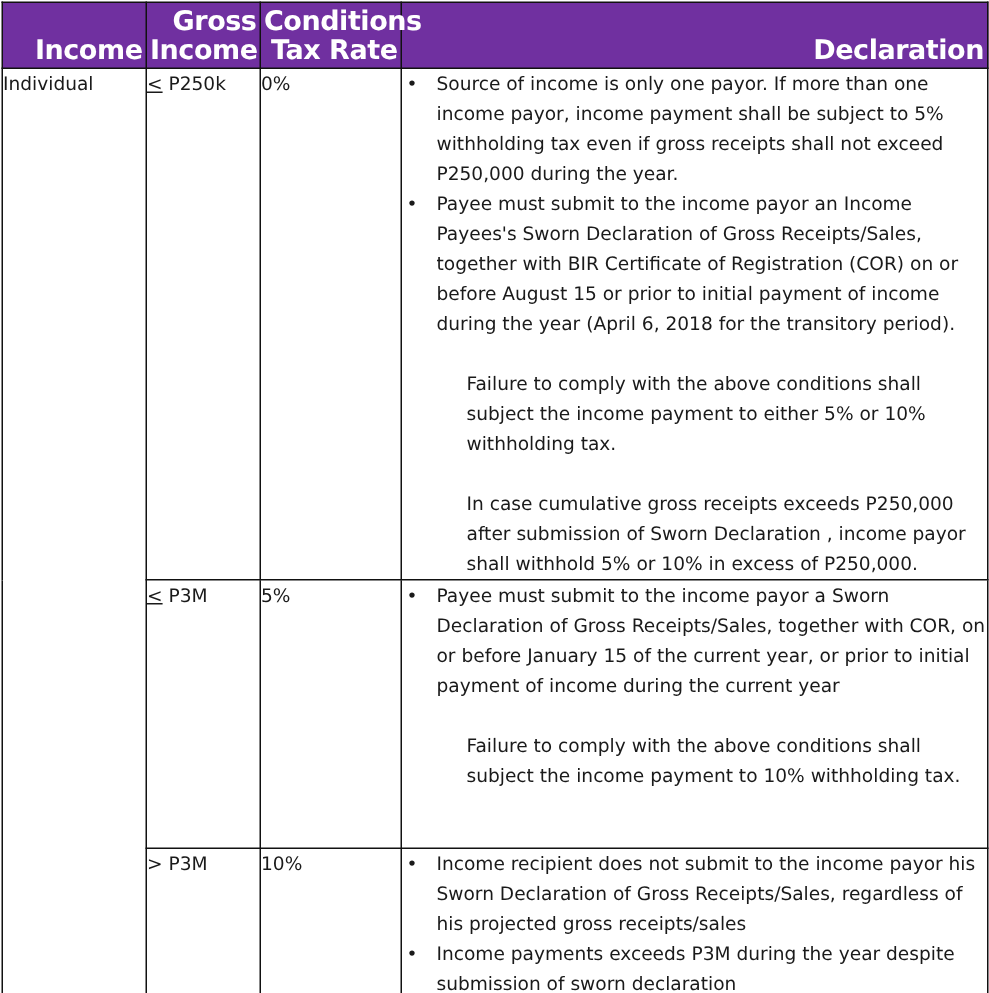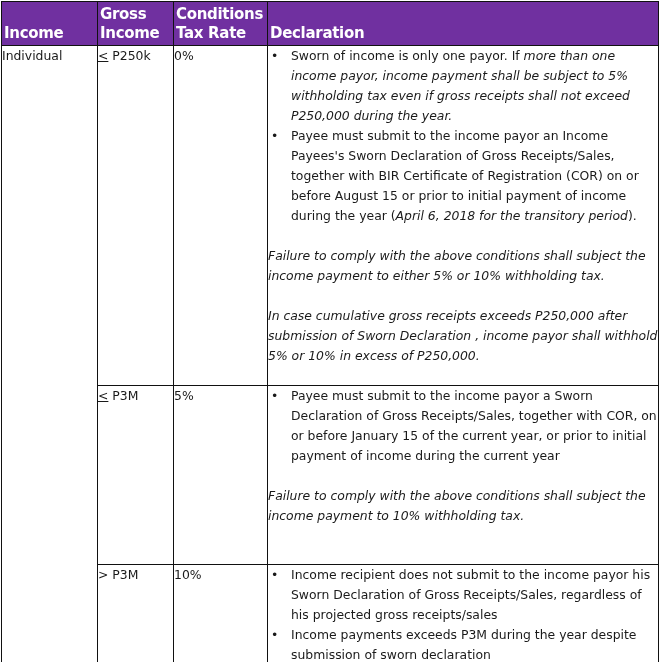--- a/index.html
+++ b/index.html
@@ -1,28 +1,28 @@
 <!DOCTYPE html>
 <html><head>
 <meta charset="utf-8">
 <style>
   html, body { margin: 0; padding: 0; background: #ffffff; }
   body { width: 659px; height: 662px; overflow: hidden; font-family: "DejaVu Sans", sans-serif; color: #1a1a1a; }
   .tbl { position: absolute; left: 1px; top: 1px; width: 657px; border-collapse: collapse; table-layout: fixed; font-size: 12.4px; line-height: 20px; }
   .tbl th, .tbl td { border: 1px solid #111; vertical-align: top; padding: 0; }
-  .tbl thead th { background: #7030a0; color: #ffffff; font-weight: bold; font-size: 15px; line-height: 19px; vertical-align: bottom; text-align: left; padding: 2px 2px 2px 2px; height: 39px; letter-spacing: -0.3px; }
+  .tbl thead th { background: #7030a0; color: #ffffff; font-weight: bold; font-size: 18px; line-height: 19px; vertical-align: bottom; text-align: right; padding: 2px 2px 2px 2px; height: 39px; letter-spacing: -0.3px; }
   col.c1 { width: 96px; } col.c2 { width: 76px; } col.c3 { width: 94px; } col.c4 { width: 391px; }
   .payee { padding: 2px 4px 0 9px; text-align: left; }
   .gross, .rate { text-align: left; padding-top: 2px; }
   .cond { padding: 1px 6px 2px 10px; }
   .bl { margin: 0; padding: 0; list-style: none; }
   .bl li { position: relative; padding-left: 23px; }
   .bl li .dot { position: absolute; left: 3px; top: 0; }
-  .note { font-style: italic; margin-top: 20px; }
-  .it { font-style: italic; }
+  .note { margin-top: 20px; margin-left: 43px; }
+  .it { }
   .le { text-decoration: underline; }
   .r1 td { height: 339px; } .r2 td { height: 178px; } .r3 td { height: 120px; }
 </style>
 </head>
 <body>
 
 <table class="tbl">
   <colgroup>
       <col class="c1">
       <col class="c2">
@@ -37,21 +37,21 @@
       <th>Declaration</th>
     </tr>
   </thead>
   <tbody>
     <tr class="r1">
       <td class="payee" rowspan="3">Individual</td>
       <td class="gross"><span class="le">&lt;</span><span> P250k</span></td>
       <td class="rate">0%</td>
       <td class="cond">
         <ul class="bl">
-          <li><span class="dot">•</span><span>Sworn of income is only one payor.  If </span><span class="it">more than one income payor, income payment shall be subject to 5% withholding tax even if gross receipts shall not exceed P250,000 during the year.</span></li>
+          <li><span class="dot">•</span><span>Source of income is only one payor.  If </span><span class="it">more than one income payor, income payment shall be subject to 5% withholding tax even if gross receipts shall not exceed P250,000 during the year.</span></li>
           <li><span class="dot">•</span><span>Payee must submit to the income payor an Income Payees's Sworn Declaration of Gross Receipts/Sales, together with BIR Certificate of Registration (COR) on or before August 15 or prior to initial payment of income during the year (</span><span class="it">April 6, 2018 for the transitory period</span><span>).</span></li>
         </ul>
         <div class="note">Failure to comply with the above conditions shall subject the income payment to either 5% or 10% withholding tax.</div>
         <div class="note">In case cumulative gross receipts exceeds P250,000 after submission of Sworn Declaration , income payor shall withhold 5% or 10% in excess of P250,000.</div>
       </td>
     </tr>
     <tr class="r2">
       <td class="gross"><span class="le">&lt;</span><span> P3M</span></td>
       <td class="rate">5%</td>
       <td class="cond">

